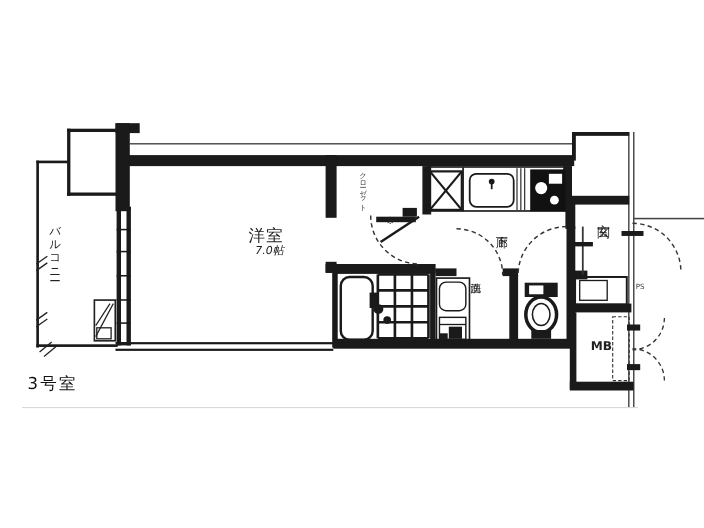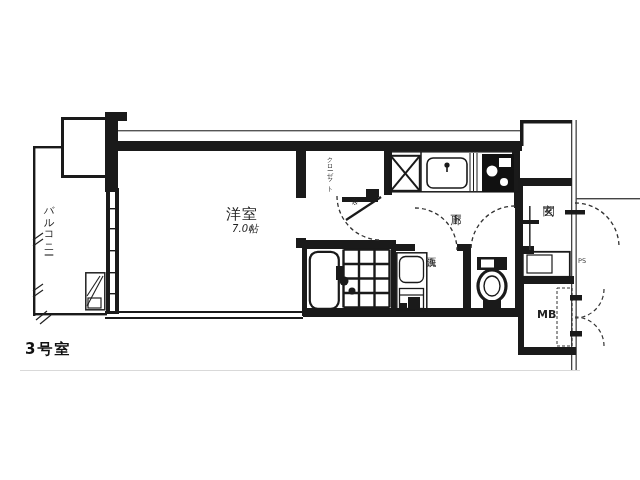--- a/index.html
+++ b/index.html
@@ -11,21 +11,21 @@
   .room-main{left:178px;top:206px;width:80px;text-align:right;font-size:15px;letter-spacing:1px;}
   .room-main .sz{font-size:10px;letter-spacing:0;font-style:italic;}
   .balcony{left:43px;top:198px;height:78px;font-size:10.5px;}
   .closet{left:326px;top:152px;height:52px;font-size:6.5px;letter-spacing:0;color:#333;}
   .hall{left:449px;top:205px;height:36px;font-size:11px;}
   .genkan{left:542px;top:195px;height:46px;font-size:11.5px;}
   .senmen{left:426px;top:250px;height:30px;font-size:9.5px;letter-spacing:0;}
   .ps{left:530px;top:258px;font-size:6.5px;color:#444;margin-left:48px;}
   .mb{left:537px;top:309px;font-size:11px;font-weight:bold;}
   .tap{left:351px;top:198px;font-size:9px;}
-  .unitno{left:25px;top:341px;font-size:15px;font-weight:700;letter-spacing:2px;color:#111;}
+  .unitno{left:25px;top:341px;font-size:15px;font-weight:400;letter-spacing:2px;color:#111;}
 </style>
 </head>
 <body>
 
 <div id="canvas">
 
   <svg id="plan-svg" width="640" height="480" viewBox="0 0 640 480">
 
     <rect x="20" y="370" width="560" height="1" fill="#d9d9d9"></rect>
 

